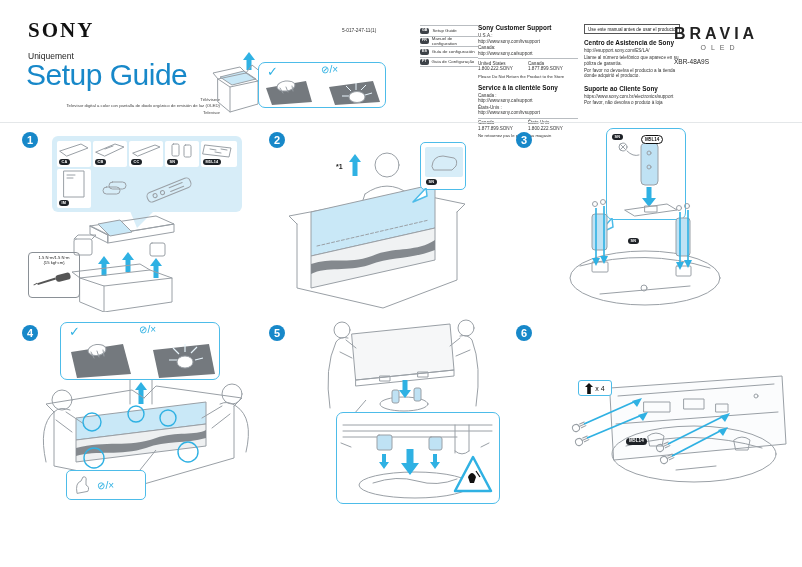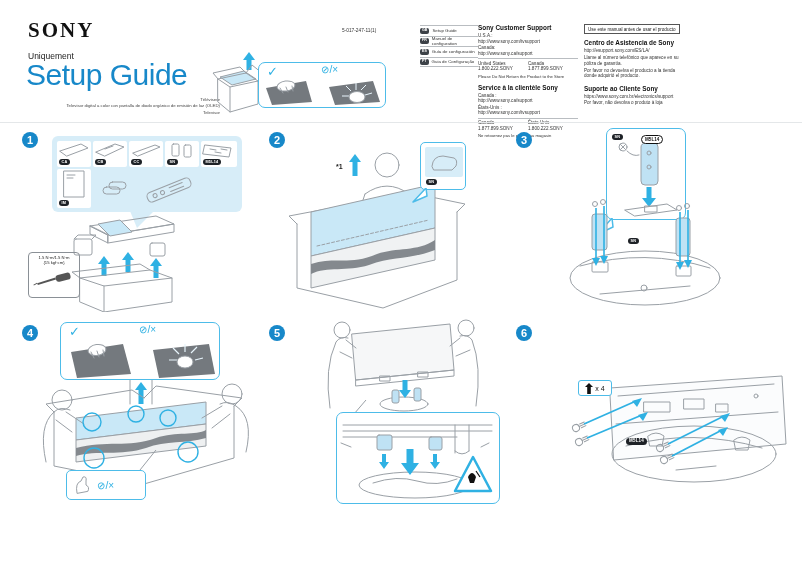--- a/index.html
+++ b/index.html
@@ -138,20 +138,25 @@
     <div style="border:1px solid #555;padding:1.5px 3px;font-size:4.6px;width:fit-content;color:#222;">Use este manual antes de usar el producto</div>
     <div class="title-sm" style="margin-top:5px;">Centro de Asistencia de Sony</div>
     <div class="small" style="margin-top:2px;">http://esupport.sony.com/ES/LA/</div>
     <div class="small" style="margin-top:1.5px;width:100px;">Llame al número telefónico que aparece en su póliza de garantía.</div>
     <div class="small" style="margin-top:1.5px;width:100px;">Por favor no devuelva el producto a la tienda donde adquirió el producto.</div>
     <div class="title-sm" style="margin-top:6px;">Suporte ao Cliente Sony</div>
     <div class="small" style="margin-top:2px;">https://www.sony.com.br/electronics/support</div>
     <div class="small" style="margin-top:1px;">Por favor, não devolva o produto à loja</div>
   </div>
 
+  <div class="abs" style="left:674px;top:25px;width:110px;">
+    <div style="font-size:16px;font-weight:600;letter-spacing:4px;color:#222;">BRAVIA</div>
+    <div style="width:92px;text-align:center;font-size:7px;letter-spacing:5px;color:#666;margin-top:1px;">OLED</div>
+    <div style="font-size:6.5px;color:#222;margin-top:7px;">XBR-48A9S</div>
+  </div>
 
   <div class="abs rule" style="left:0;top:122px;width:802px;"></div>
 
   <div class="abs step-circle" style="left:22px;top:132px;">1</div>
 
   <div class="abs" style="left:52px;top:136px;width:190px;height:76px;background:#d7edf8;border-radius:6px;">
 
     <div class="cell" style="left:5px;top:5px;width:34px;height:26px;">
       <svg width="34" height="18" viewBox="0 0 34 18">
           <polygon class="ln" points="3,10 24,3 31,7 10,15"></polygon>

